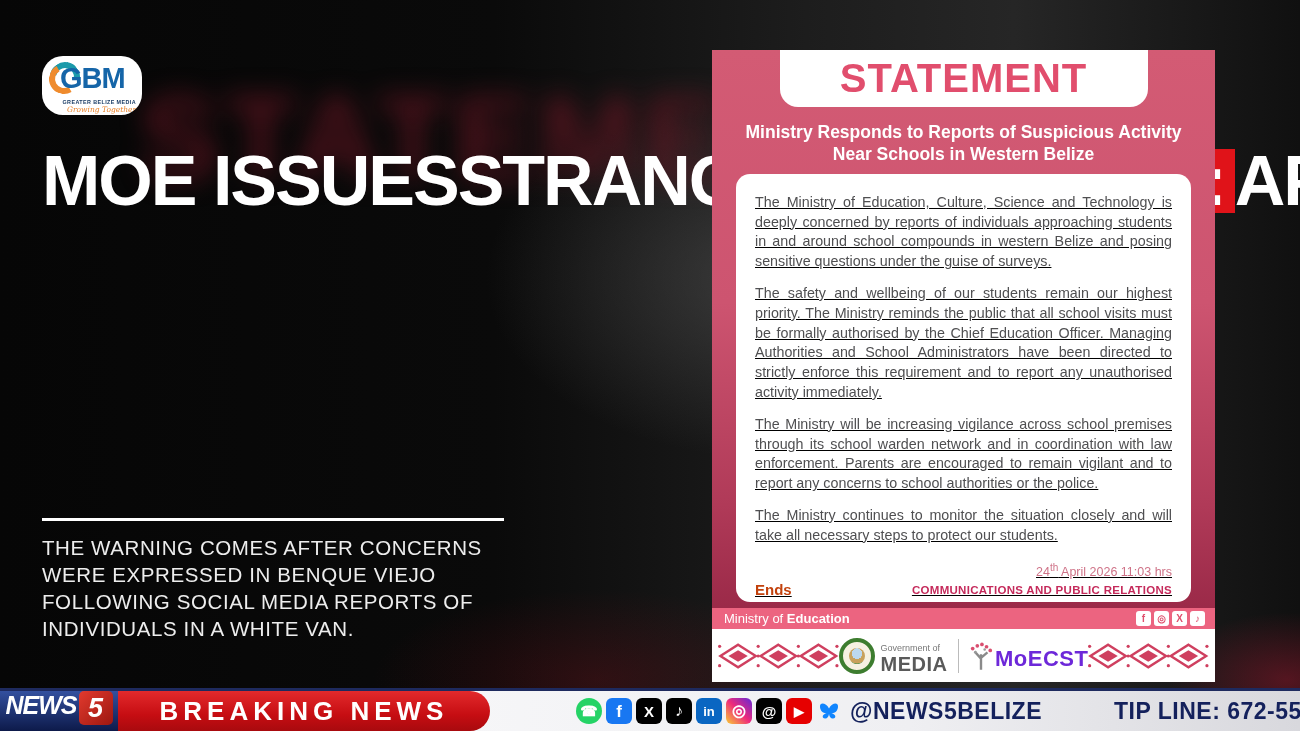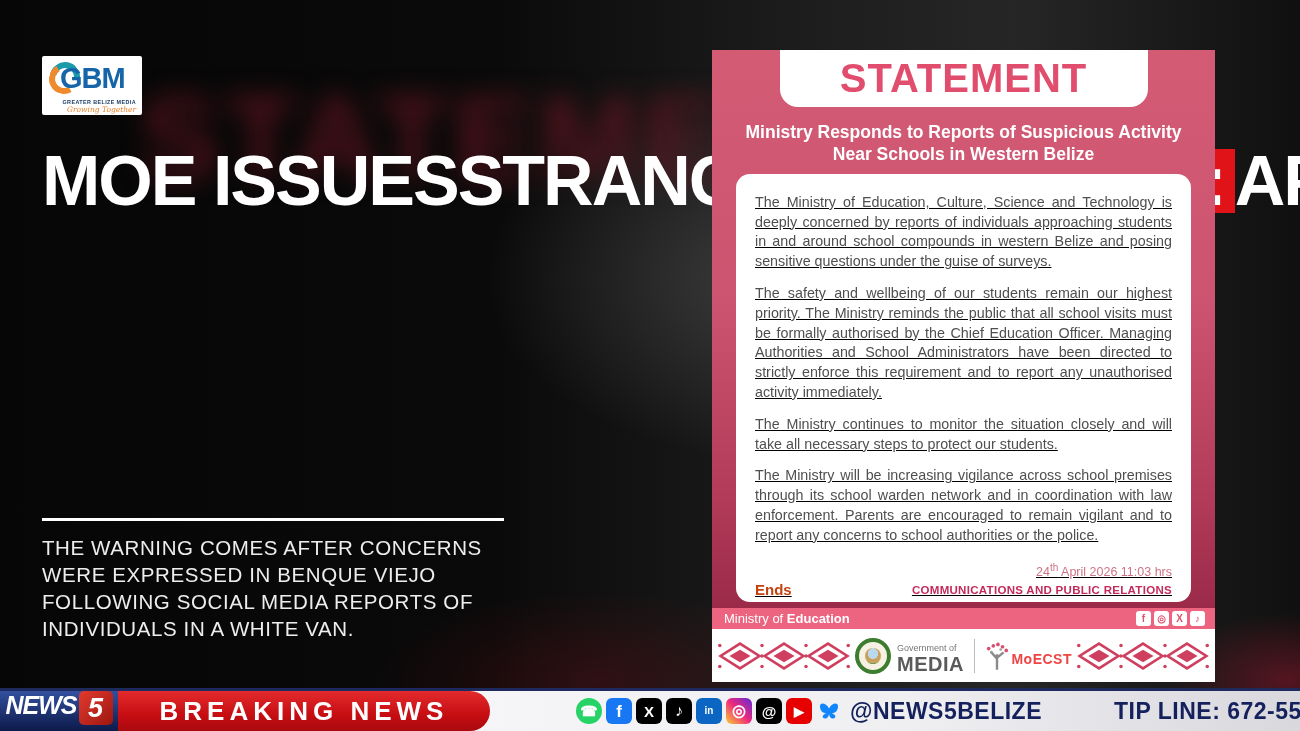--- a/index.html
+++ b/index.html
@@ -18,21 +18,21 @@
   
   .watermark {
     position:absolute; left:140px; top:70px; width:760px;
     font-size:118px; font-weight:900; letter-spacing:6px; color:rgba(125,25,40,.62);
     filter:blur(13px); white-space:nowrap; user-select:none;
   }
 
   
   .gbm {
     position:absolute; left:42px; top:56px; width:100px; height:59px;
-    background:#fff; border-radius:2px; padding:5px 6px 3px 8px; overflow:hidden;
+    background:#fff; border-radius:21px; padding:5px 6px 3px 8px; overflow:hidden;
   }
   .gbm-row { position:relative; height:36px; }
   .gbm-swirl1 { position:absolute; left:0; top:1px; width:30px; height:30px; border-radius:50%;
     border:6px solid transparent; border-top-color:#1b9aaa; border-right-color:#1b9aaa; transform:rotate(-35deg); }
   .gbm-swirl2 { position:absolute; left:-1px; top:3px; width:30px; height:30px; border-radius:50%;
     border:6px solid transparent; border-bottom-color:#ef8b2d; border-left-color:#ef8b2d; transform:rotate(15deg); }
   .gbm-abbr { position:absolute; left:10px; top:1px; font-size:29px; font-weight:900; color:#1565a8; letter-spacing:-1px; }
   .gbm-full { font-size:5.4px; font-weight:700; color:#12355f; letter-spacing:.4px; text-align:right; margin-top:2px; }
   .gbm-tag  { font-size:7.5px; font-style:italic; color:#e8822a; text-align:right; font-family:"DejaVu Serif", serif; }
 
@@ -92,21 +92,21 @@
   .gob-emblem {
     width:36px; height:36px; border-radius:50%; background:#f6f1e2; border:4px solid #3d7d2f;
     display:flex; align-items:center; justify-content:center;
   }
   .gob-inner { width:16px; height:16px; border-radius:50%;
     background:radial-gradient(circle at 50% 35%, #bcd8ee 0 40%, #c8a15c 41% 75%, #3d7d2f 76%); }
   .gob-text .small { font-size:9px; color:#777; }
   .gob-text .big { font-size:20px; font-weight:900; color:#5a5a5a; letter-spacing:.5px; line-height:18px; }
   .vdiv { width:1.5px; height:34px; background:#bbb; }
   .moecst { display:flex; align-items:flex-end; gap:2px; }
-  .moecst-name { font-size:14px; font-weight:900; color:#ef4444; letter-spacing:.5px; line-height:22px;text-align:right; }
+  .moecst-name { font-size:22px; font-weight:900; color:#6d28d9; letter-spacing:.5px; line-height:22px;text-align:right; }
 
   
   .ticker {
     position:absolute; left:0; bottom:0; width:1300px; height:43px;
     background:linear-gradient(90deg,#e4e4e8 0%,#f6f6f8 35%,#efeff2 70%,#d8d8dd 100%);
     border-top:3px solid #1e2a5e;
     display:flex; align-items:center;
   }
   .news5 {
     height:40px; width:118px; flex:none;
@@ -128,21 +128,21 @@
   .breaking span { color:#fff; font-weight:900; font-size:26px; letter-spacing:5px; }
   .sicons { display:flex; align-items:center; gap:4px; margin-left:86px; }
   .sicon {
     width:26px; height:26px; border-radius:6px; color:#fff; font-weight:700; font-size:15px;
     display:flex; align-items:center; justify-content:center; line-height:1; flex:none;
   }
   .si-whatsapp { background:#25d366; border-radius:50%; font-size:14px; }
   .si-facebook { background:#1877f2; font-size:17px; }
   .si-x { background:#000; }
   .si-tiktok { background:#000; font-size:16px; }
-  .si-linkedin { background:#0a66c2; font-size:10px; }
+  .si-linkedin { background:#0a66c2; font-size:13px; }
   .si-instagram { background:linear-gradient(45deg,#f9ce34,#ee2a7b,#6228d7); font-size:16px; }
   .si-threads { background:#000; font-size:15px; }
   .si-youtube { background:#e60000; font-size:13px; }
   .si-bluesky { background:transparent; }
   .handle { margin-left:8px; font-size:23px; font-weight:900; color:#14215c; letter-spacing:.5px; white-space:nowrap; }
   .tipline { margin-left:72px; font-size:23px; font-weight:900; color:#14215c; letter-spacing:.5px; white-space:nowrap; }
 </style>
 </head>
 <body>
 
@@ -173,22 +173,22 @@
 
   <div class="card">
     <div class="banner">
       <span>STATEMENT</span>
     </div>
     <div class="card-title">Ministry Responds to Reports of Suspicious Activity Near Schools in Western Belize</div>
 
     <div class="body-box">
       <p class="para">The Ministry of Education, Culture, Science and Technology is deeply concerned by reports of individuals approaching students in and around school compounds in western Belize and posing sensitive questions under the guise of surveys.</p>
       <p class="para">The safety and wellbeing of our students remain our highest priority. The Ministry reminds the public that all school visits must be formally authorised by the Chief Education Officer. Managing Authorities and School Administrators have been directed to strictly enforce this requirement and to report any unauthorised activity immediately.</p>
+      <p class="para">The Ministry will be increasing vigilance across school premises through its school warden network and in coordination with law enforcement. Parents are encouraged to remain vigilant and to report any concerns to school authorities or the police.</p>
       <p class="para">The Ministry continues to monitor the situation closely and will take all necessary steps to protect our students.</p>
-      <p class="para">The Ministry will be increasing vigilance across school premises through its school warden network and in coordination with law enforcement. Parents are encouraged to remain vigilant and to report any concerns to school authorities or the police.</p>
       <div class="ends-row">
         <span class="ends">Ends</span>
         <span class="stamp">
           <span class="stamp-date"><span>24</span><sup>th</sup><span> April 2026 11:03 hrs</span></span><br>
           <span class="stamp-by">COMMUNICATIONS AND PUBLIC RELATIONS</span>
         </span>
       </div>
     </div>
 
     <div class="ministry-bar">

